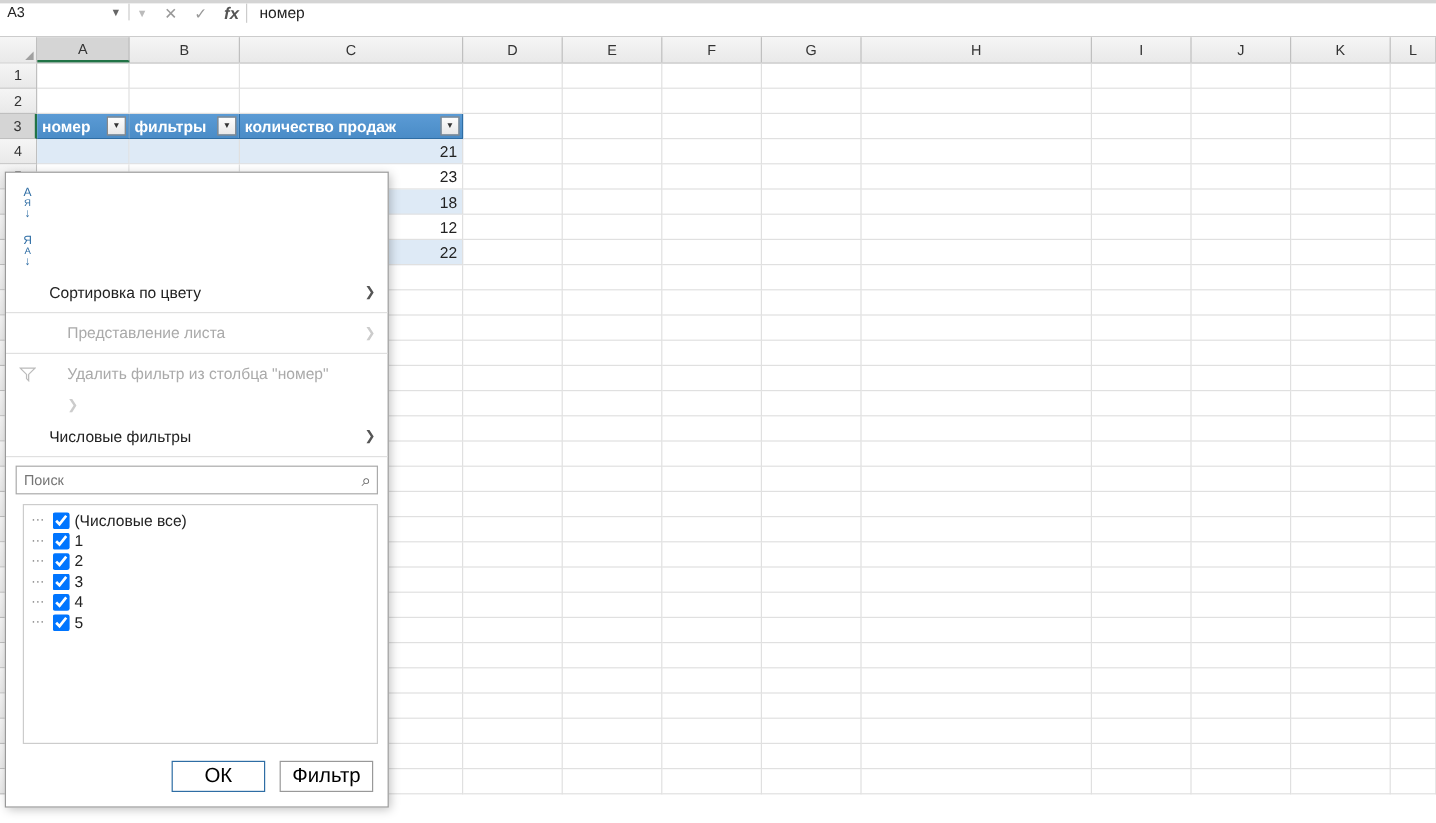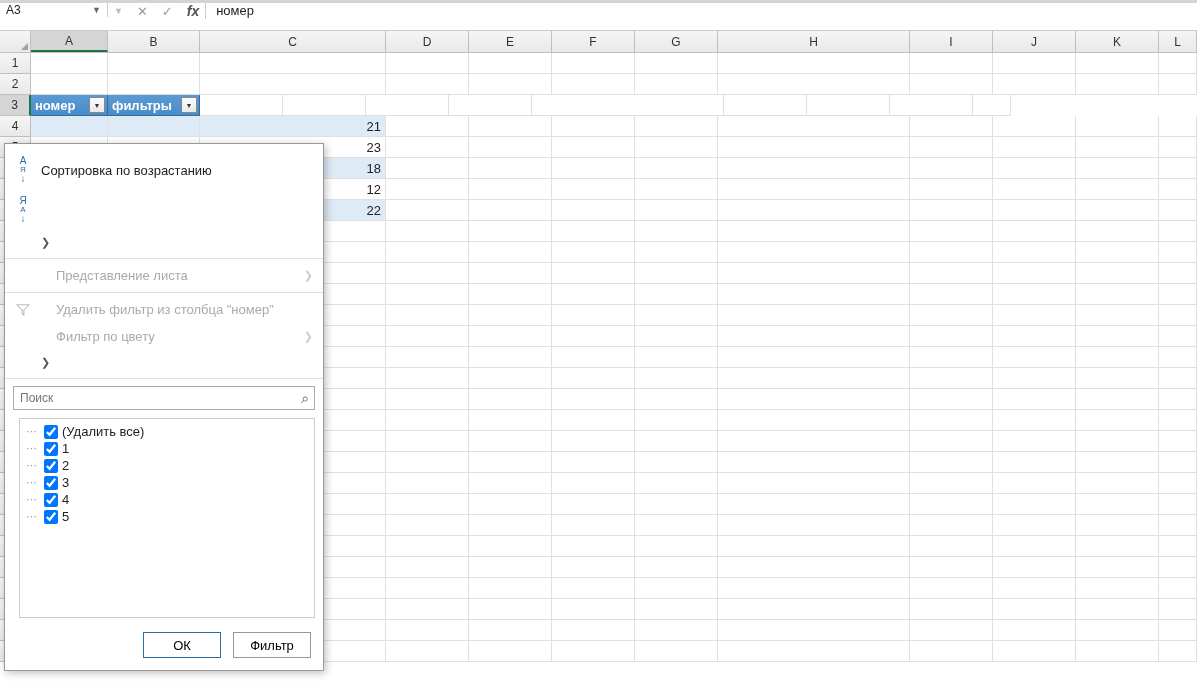--- a/index.html
+++ b/index.html
@@ -60,21 +60,21 @@
 .search-row { padding: 4px 8px; position: relative; }
 .search-row input { width: 100%; height: 24px; border: 1px solid #aaa; padding: 0 26px 0 6px; font-size: 12px; color: #ec4899; outline: none; }
 .search-row .mag { position: absolute; right: 14px; top: 8px; font-size: 14px; color: #666; }
 
 .check-list { margin: 4px 8px 4px 14px; border: 1px solid #ccc; height: 200px; overflow-y: auto; padding: 4px 4px; background: #fff; }
 .check-item { display: flex; align-items: center; gap: 4px; font-size: 13px; padding: 1px 2px; position: relative; }
 .tree-dots { color: #999; font-size: 11px; width: 14px; letter-spacing: -1px; }
 .check-item input[type=checkbox] { width: 14px; height: 14px; }
 
 .btn-row { display: flex; justify-content: flex-end; gap: 12px; padding: 10px 12px 6px; }
-.btn { min-width: 78px; height: 26px; border: 1px solid #999; background: #fff; font-size: 13px; cursor: pointer; }
+.btn { min-width: 78px; height: 26px; border: 1px solid #999; background: #fff; font-size: 17px; cursor: pointer; }
 .btn.primary { border: 1px solid #2e6da4; }
 
 .funnel-svg { width: 14px; height: 14px; }
 
 
 .top-edge { height: 3px; background: #d4d4d4; width: 100%; }
 </style>
 </head>
 <body>
 
@@ -150,20 +150,24 @@
       <div class="row">
         <div class="row-h active">3</div>
         <div class="th-cell w-a">
           <span>номер</span>
           <span class="filter-btn"></span>
         </div>
         <div class="th-cell w-b">
           <span>фильтры</span>
           <span class="filter-btn"></span>
         </div>
+        <div class="th-cell w-c">
+          <span>количество продаж</span>
+          <span class="filter-btn"></span>
+        </div>
         <div class="cell w-d"></div>
         <div class="cell w-e"></div>
         <div class="cell w-f"></div>
         <div class="cell w-g"></div>
         <div class="cell w-h"></div>
         <div class="cell w-i"></div>
         <div class="cell w-j"></div>
         <div class="cell w-k"></div>
         <div class="cell w-l"></div>
       </div>
@@ -557,65 +561,65 @@
         <div class="cell w-k"></div>
         <div class="cell w-l"></div>
       </div>
     </div>
 
   <div class="filter-menu">
     <div class="menu-item">
       <span class="micon">
           <span class="sort-icon">А<span>Я</span>↓</span>
         </span>
-      <span class="label"><span>Сортировка по возрастанию</span></span>
     </div>
     <div class="menu-item">
       <span class="micon">
           <span class="sort-icon">Я<span>А</span>↓</span>
         </span>
     </div>
     <div class="menu-item">
       <span class="micon"></span>
+      <span class="label">Сортировка по цвету</span>
       <span class="arrow">❯</span>
     </div>
     <div class="menu-sep"></div>
     <div class="menu-item disabled">
       <span class="micon"></span>
       <span class="label">Представление листа</span>
       <span class="arrow">❯</span>
     </div>
     <div class="menu-sep"></div>
     <div class="menu-item disabled">
       <span class="micon clear-filter-icon">
         <svg class="funnel-svg" viewBox="0 0 16 16">
             <path d="M1 2 L15 2 L9 8 L9 14 L7 12 L7 8 Z" fill="none" stroke="#bbb" stroke-width="1.2"></path>
           </svg>
       </span>
       <span class="label">Удалить фильтр из столбца "номер"</span>
     </div>
     <div class="menu-item disabled">
       <span class="micon"></span>
-      <span class="label">Фильтр по цвету</span>
       <span class="arrow">❯</span>
     </div>
     <div class="menu-item">
       <span class="micon"></span>
+      <span class="label">Числовые фильтры</span>
       <span class="arrow">❯</span>
     </div>
     <div class="menu-sep"></div>
     <div class="search-row">
       <input type="text" placeholder="Поиск" style="">
       <span class="mag">⌕</span>
     </div>
     <div class="check-list">
       <div class="check-item">
         <span class="tree-dots">⋯</span>
         <input type="checkbox" checked="" style="">
-        <span>(Удалить все)</span>
+        <span>(Числовые все)</span>
       </div>
       <div id="filter-options">
           <div class="check-item">
             <span class="tree-dots">⋯</span>
             <input type="checkbox" checked="" style="">
             <span>1</span>
           </div>
           <div class="check-item">
             <span class="tree-dots">⋯</span>
             <input type="checkbox" checked="" style="">

